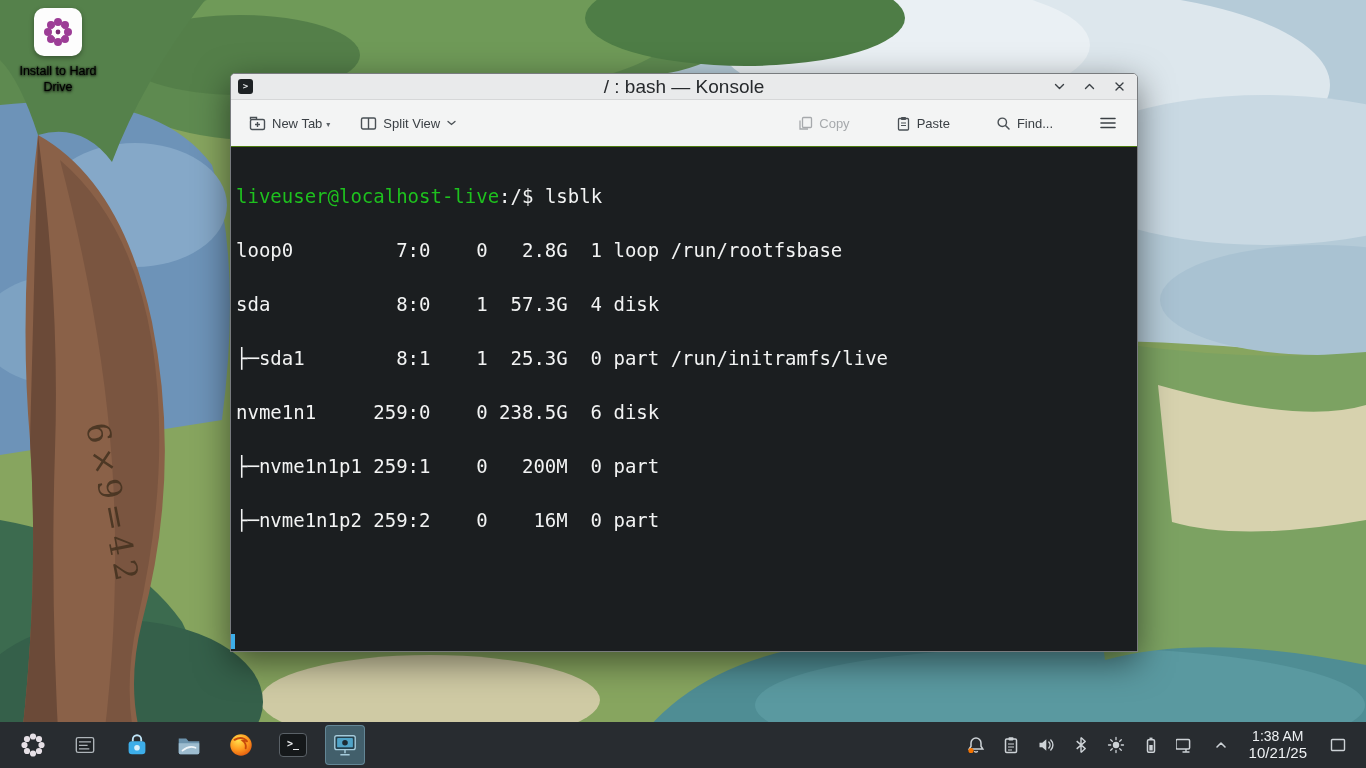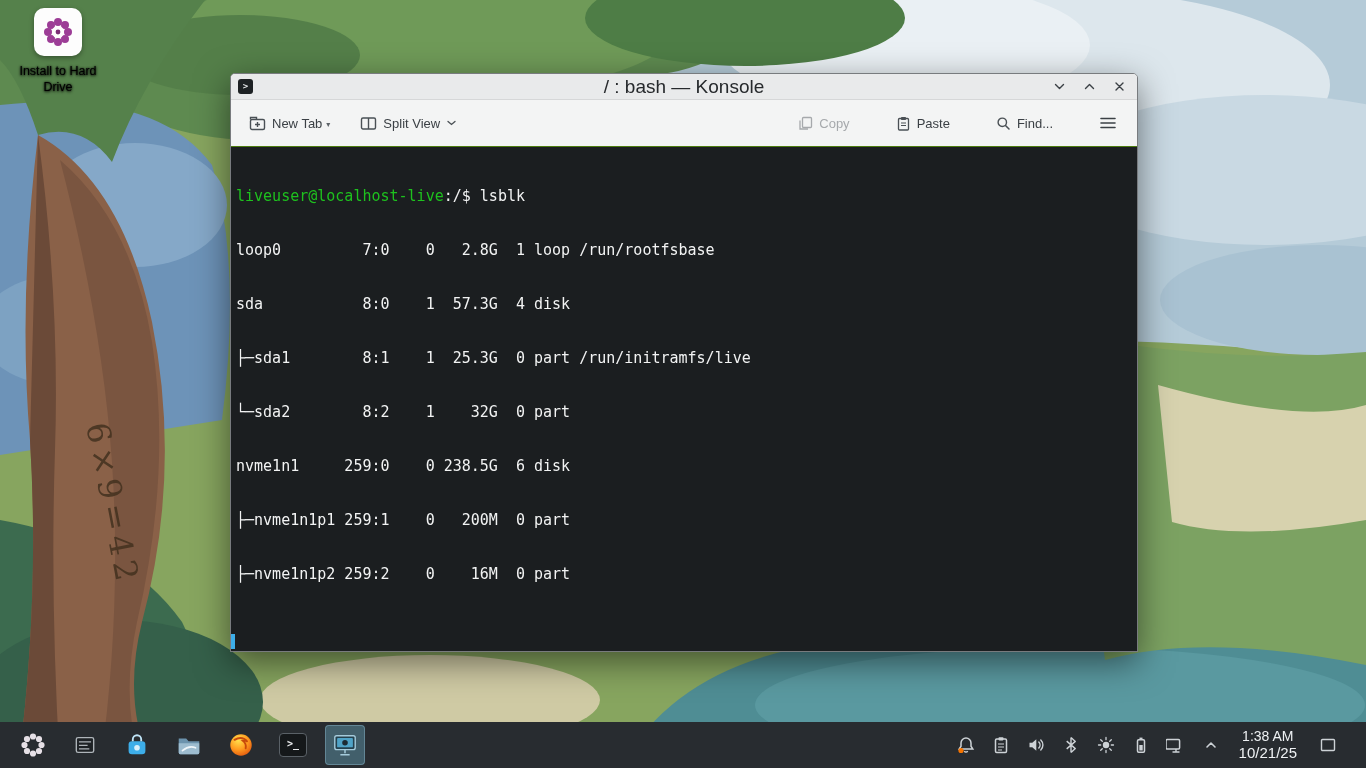--- a/index.html
+++ b/index.html
@@ -32,36 +32,36 @@
         border-bottom:1px solid #4d7c0f;}
   .tool-btn{display:flex;align-items:center;gap:6px;padding:6px 8px;border-radius:3px;
         color:#3b4045;font-size:13px;cursor:default;}
   .tool-btn svg{display:block;}
   .tool-btn.disabled{color:#a6a9ac;}
   .caret-mini{font-size:8px;color:#5d6368;align-self:flex-end;margin:0 0 2px -2px;}
   .tb-left{display:flex;align-items:center;gap:14px;margin-left:10px;}
   .tb-right{display:flex;align-items:center;gap:30px;margin-left:auto;margin-right:12px;}
 
   .terminal{flex:1;background:#1b1e20;position:relative;overflow:hidden;
-        font-family:"DejaVu Sans Mono",monospace;font-size:15px;line-height:18px;
+        font-family:"DejaVu Sans Mono",monospace;font-size:19px;line-height:18px;
         color:#f2f3f3;padding:4px 0 0 5px;white-space:pre;cursor:text;}
   .tline{white-space:pre;height:18px;}
   .p-user{color:#1ec11e;}
   .p-rest{color:#f2f3f3;}
   .scroll-thumb{position:absolute;left:0;bottom:2px;width:4px;height:15px;background:#3daee9;}
 
   
   .taskbar{position:absolute;left:0;bottom:0;width:1366px;height:46px;background:#282c30;z-index:5;
         display:flex;align-items:center;}
   .task-group{display:flex;align-items:center;gap:12px;padding-left:13px;}
   .task-btn{width:40px;height:40px;display:flex;align-items:center;justify-content:center;border-radius:4px;}
   .task-btn.active{background:rgba(110,180,205,.38);box-shadow:inset 0 0 0 1px rgba(160,210,230,.35);}
   .konsole-glyph{width:26px;height:22px;background:#15181a;border:1.5px solid #5a6167;border-radius:4px;
         color:#e8eaec;font:bold 10px/20px "DejaVu Sans Mono",monospace;text-align:center;}
-  .tray{margin-left:auto;display:flex;align-items:center;gap:9px;padding-right:26px;}
+  .tray{margin-left:auto;display:flex;align-items:center;gap:9px;padding-right:16px;}
   .tray-btn{width:26px;height:26px;display:flex;align-items:center;justify-content:center;}
   .clock{color:#eef1f3;text-align:center;line-height:1.15;padding:0 6px;}
   .clock .t{font-size:14px;}
   .clock .d{font-size:15px;}
   .show-desktop{width:24px;height:26px;display:flex;align-items:center;justify-content:center;margin-left:4px;}
 </style>
 </head>
 <body>
 
 <div class="wallpaper">
@@ -197,21 +197,20 @@
         </svg>
       </div>
     </div>
   </div>
 
   <div class="terminal">
     <div class="tline"><span class="p-user">liveuser@localhost-live</span><span class="p-rest">:/$ </span><span class="p-rest">lsblk</span></div>
     <div class="tline">loop0         7:0    0   2.8G  1 loop /run/rootfsbase</div>
     <div class="tline">sda           8:0    1  57.3G  4 disk </div>
     <div class="tline">├─sda1        8:1    1  25.3G  0 part /run/initramfs/live</div>
-    <div class="tline">└─sda2        8:2    1    32G  0 part </div>
     <div class="tline">nvme1n1     259:0    0 238.5G  6 disk </div>
     <div class="tline">├─nvme1n1p1 259:1    0   200M  0 part </div>
     <div class="tline">├─nvme1n1p2 259:2    0    16M  0 part </div>
     
     
     
     
     
     <div class="scroll-thumb"></div>
   </div>

